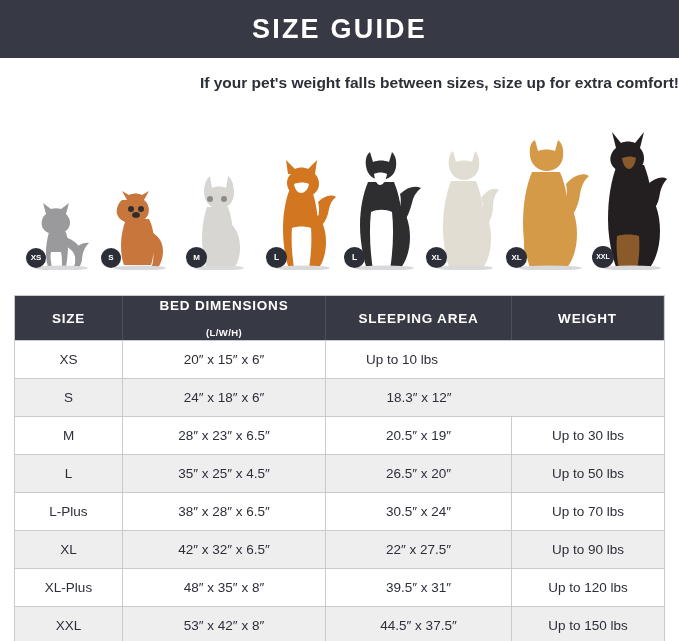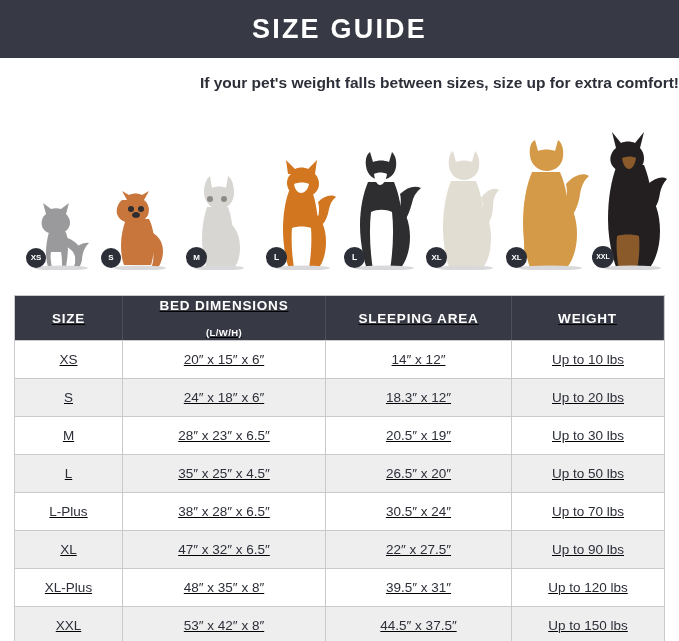--- a/index.html
+++ b/index.html
@@ -76,21 +76,20 @@
   .table {
     position: absolute;
     left: 14px; top: 295px;
     width: 651px;
     border: 1px solid #c9cace;
     border-collapse: collapse;
   }
   .table-row {
     display: flex;
     width: 100%;
-    text-decoration: underline;
   }
   .cell {
     display: flex;
     flex-direction: column;
     align-items: center;
     justify-content: center;
     text-align: center;
     border-right: 1px solid #c9cace;
     font-size: 13.5px;
     color: #2c2f38;
@@ -277,29 +276,27 @@
         <div>SLEEPING AREA</div>
       </div>
       <div class="cell c3">
         <div>WEIGHT</div>
       </div>
     </div>
 
     <div class="table-row body-row odd">
       <div class="cell c0">XS</div>
       <div class="cell c1">20″ x 15″ x 6″</div>
-      <div class="cell c2">14″ x 12″</div>
       <div class="cell c3">Up to 10 lbs</div>
     </div>
 
     <div class="table-row body-row even">
       <div class="cell c0">S</div>
       <div class="cell c1">24″ x 18″ x 6″</div>
       <div class="cell c2">18.3″ x 12″</div>
-      <div class="cell c3">Up to 20 lbs</div>
     </div>
 
     <div class="table-row body-row odd">
       <div class="cell c0">M</div>
       <div class="cell c1">28″ x 23″ x 6.5″</div>
       <div class="cell c2">20.5″ x 19″</div>
       <div class="cell c3">Up to 30 lbs</div>
     </div>
 
     <div class="table-row body-row even">
@@ -311,21 +308,21 @@
 
     <div class="table-row body-row odd">
       <div class="cell c0">L-Plus</div>
       <div class="cell c1">38″ x 28″ x 6.5″</div>
       <div class="cell c2">30.5″ x 24″</div>
       <div class="cell c3">Up to 70 lbs</div>
     </div>
 
     <div class="table-row body-row even">
       <div class="cell c0">XL</div>
-      <div class="cell c1">47″ x 32″ x 6.5″</div>
+      <div class="cell c1">42″ x 32″ x 6.5″</div>
       <div class="cell c2">22″ x 27.5″</div>
       <div class="cell c3">Up to 90 lbs</div>
     </div>
 
     <div class="table-row body-row odd">
       <div class="cell c0">XL-Plus</div>
       <div class="cell c1">48″ x 35″ x 8″</div>
       <div class="cell c2">39.5″ x 31″</div>
       <div class="cell c3">Up to 120 lbs</div>
     </div>

